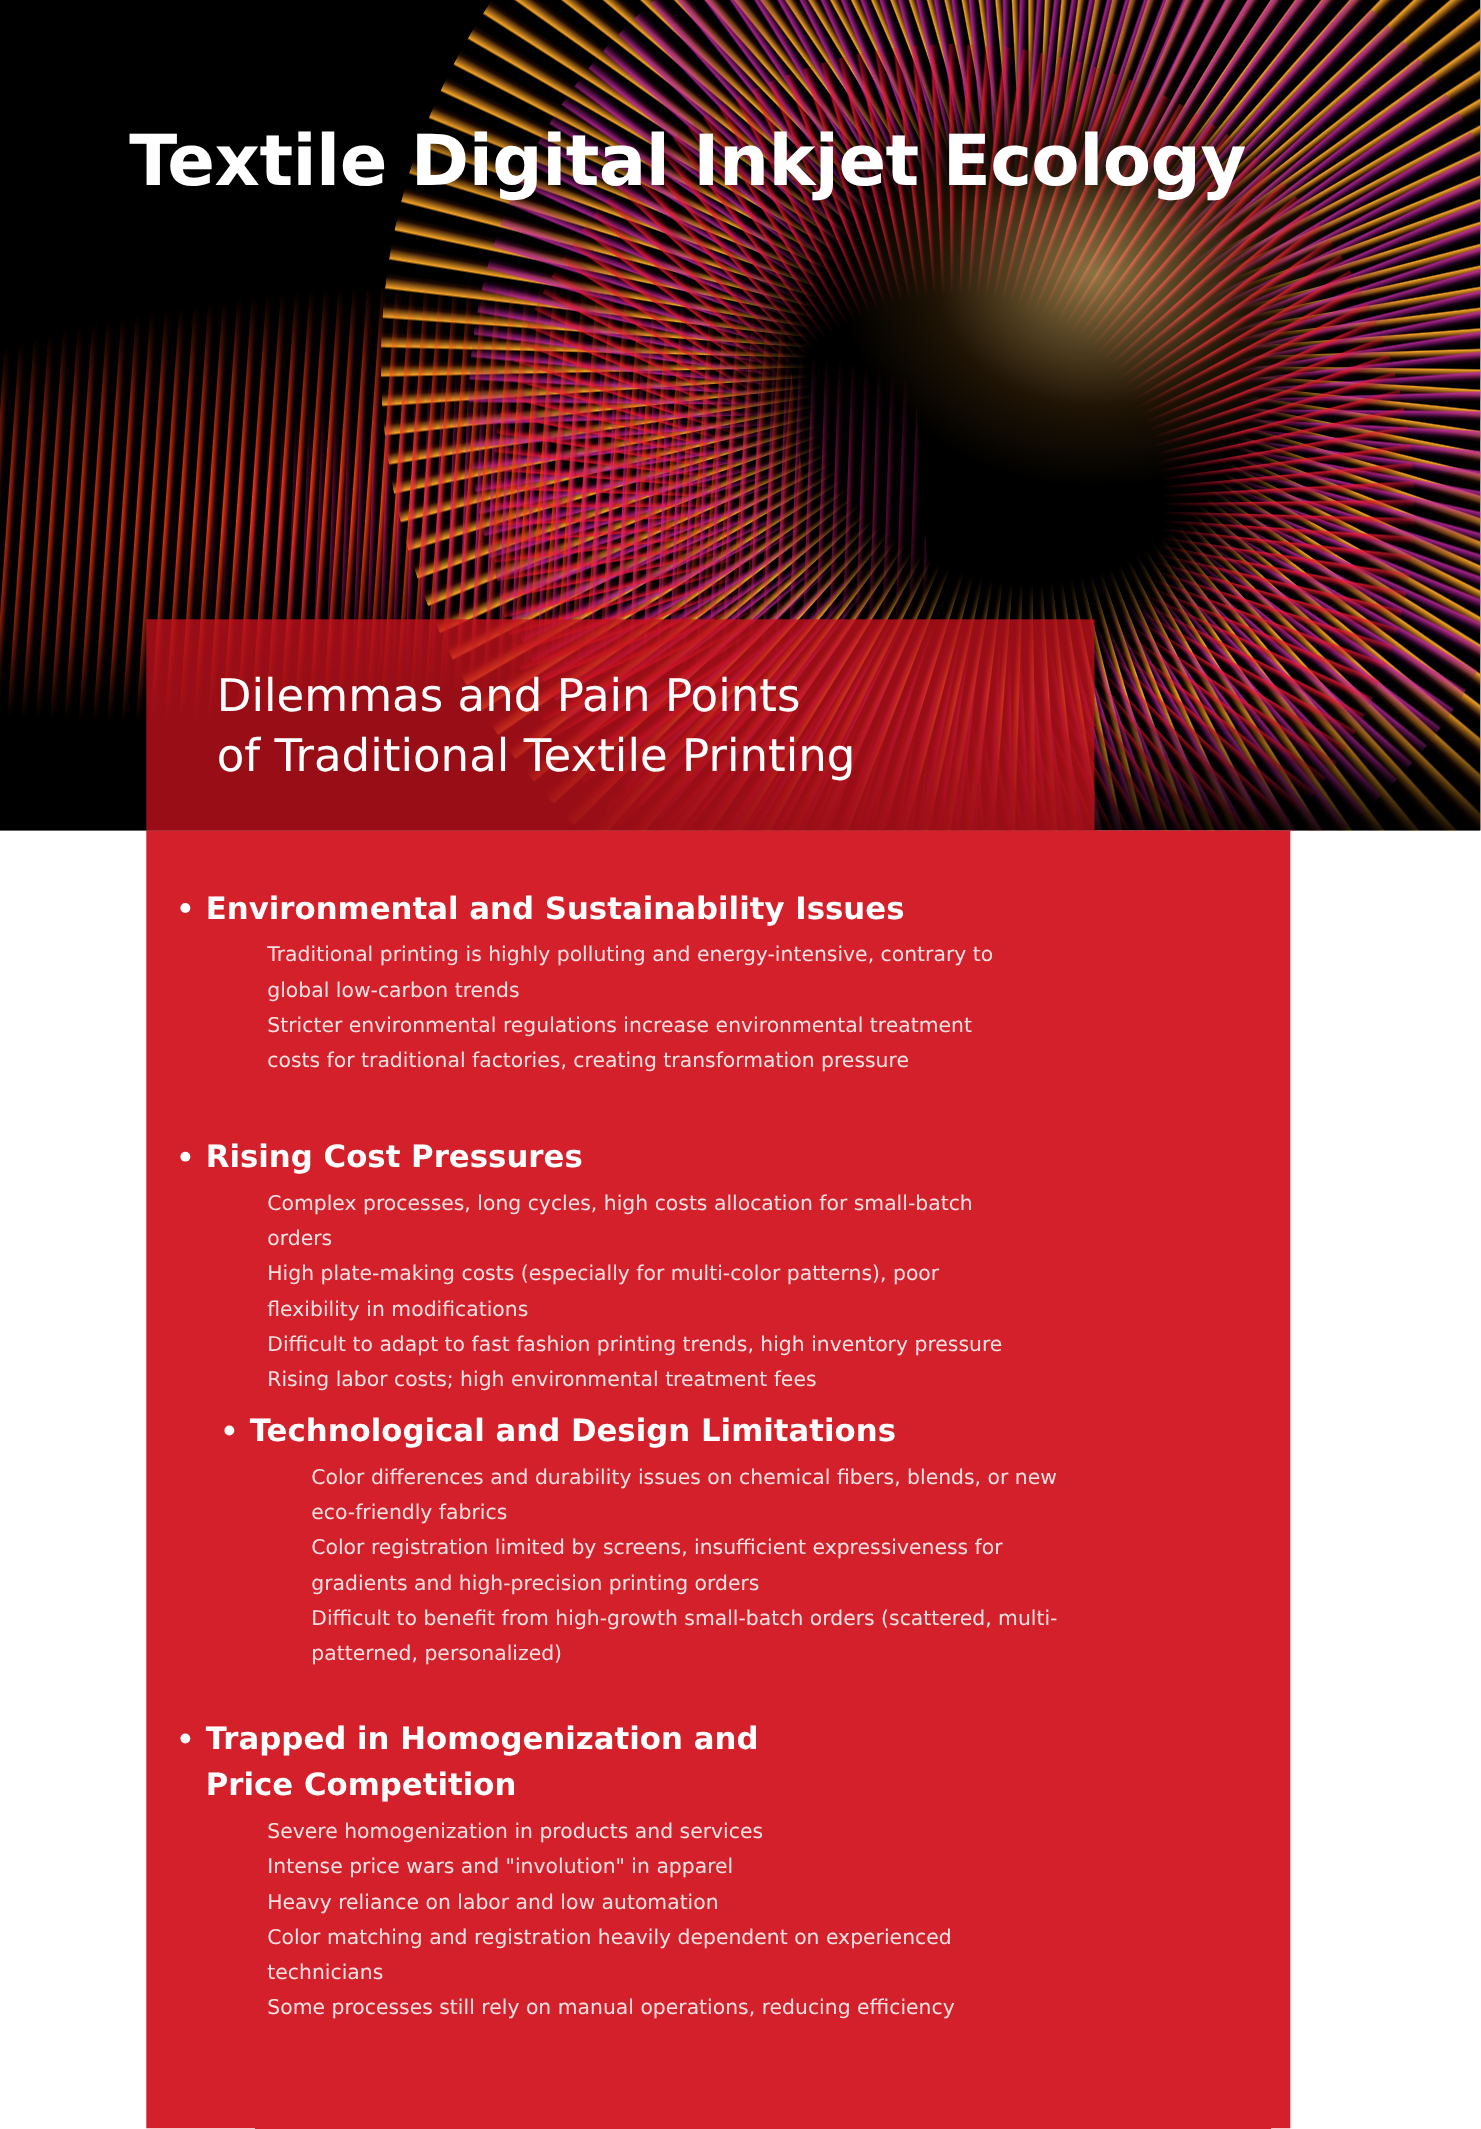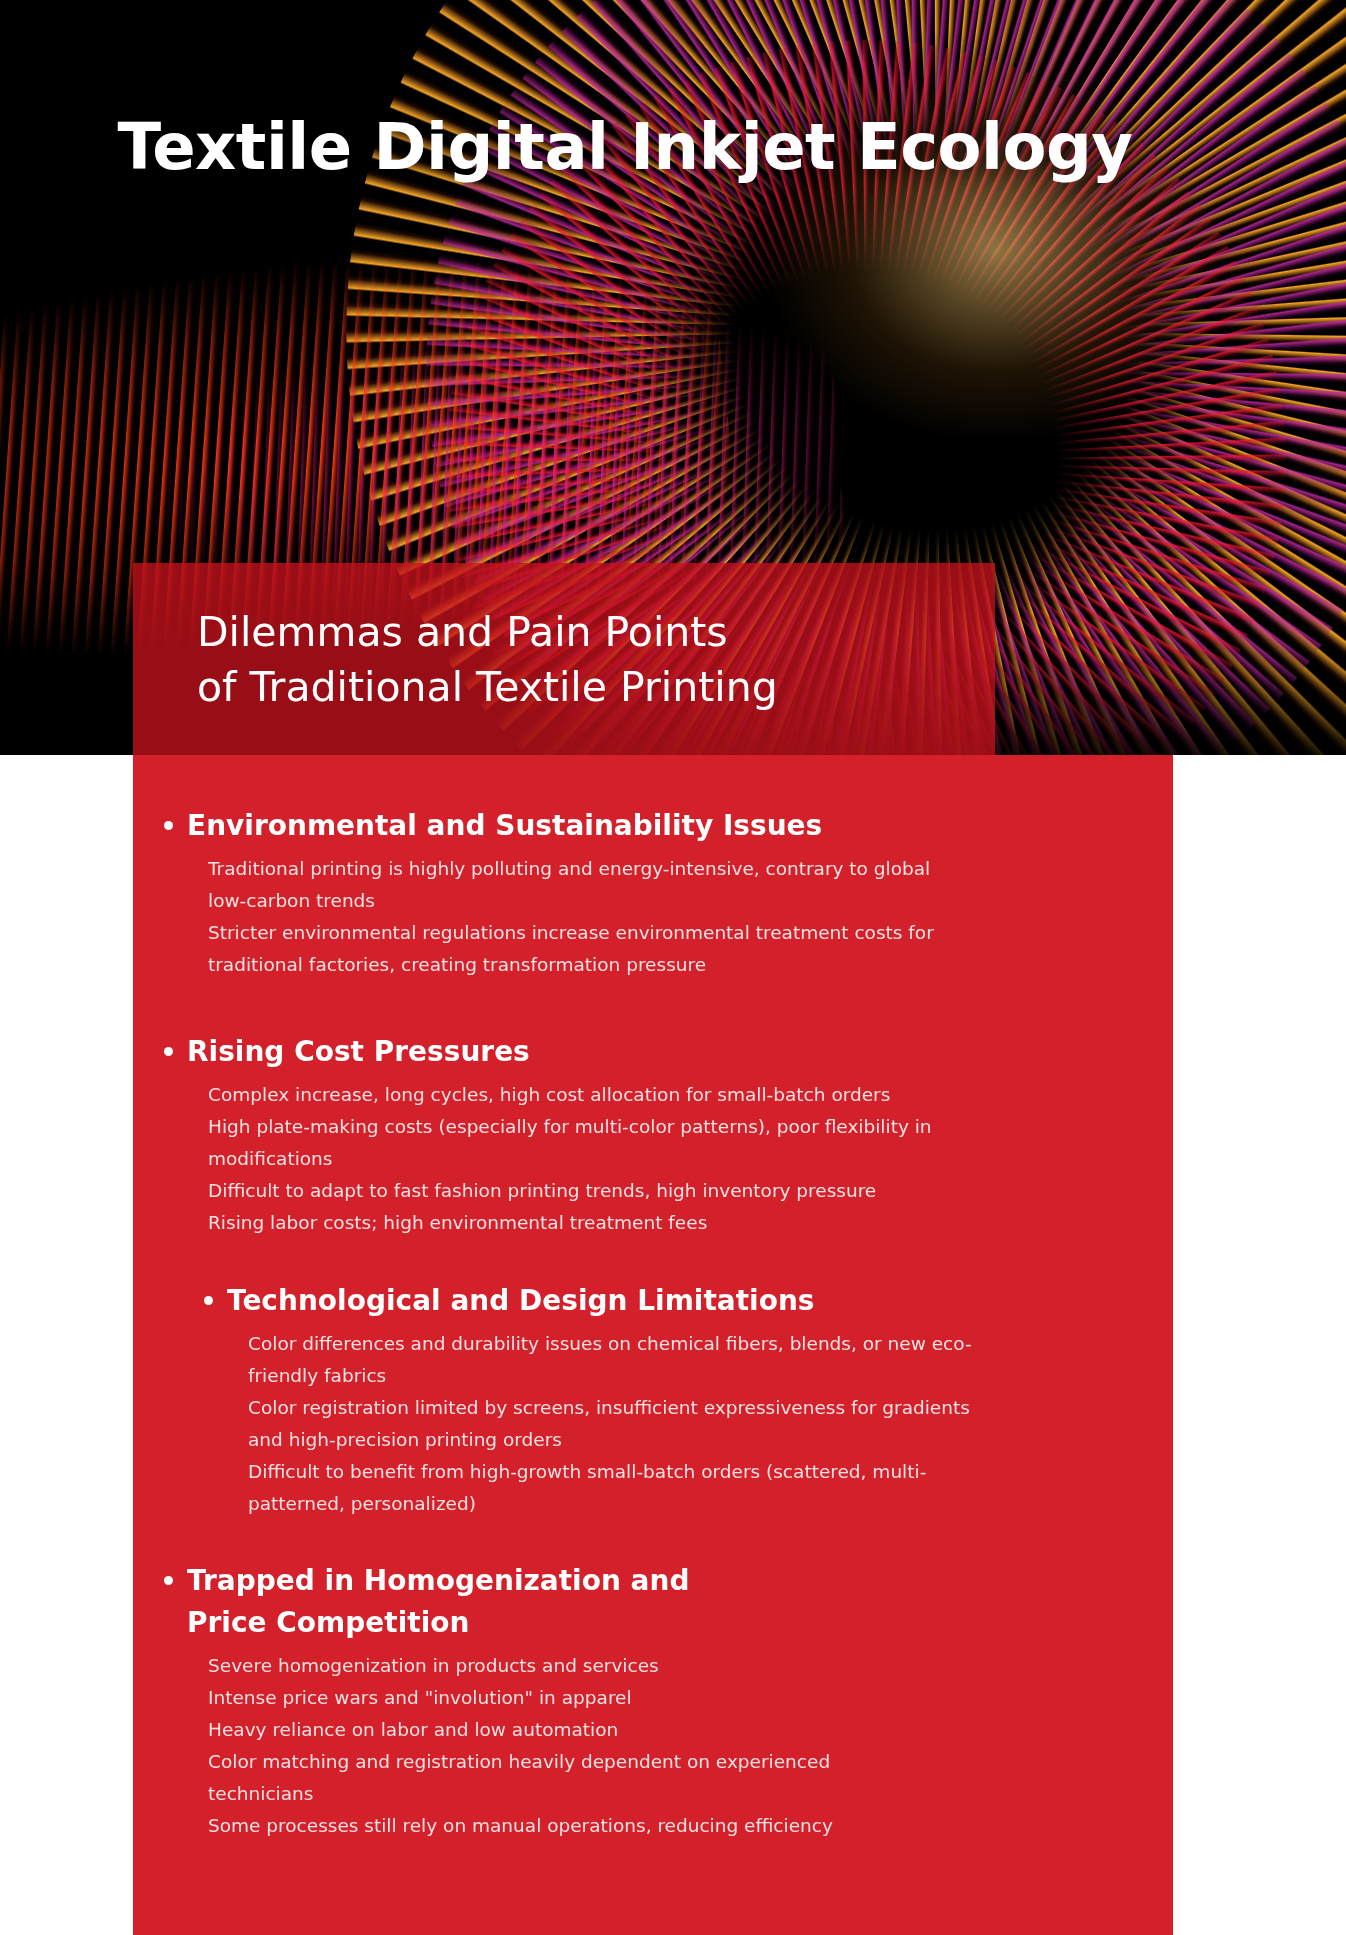--- a/index.html
+++ b/index.html
@@ -200,21 +200,21 @@
   .bullet-dot {
     position: absolute;
     left: 31px;
     top: 16px;
     width: 9px;
     height: 9px;
     border-radius: 50%;
     background: #ffffff;
   }
   .group-lines {
-    padding-left: 75px;
+    padding-left: 110px;
     padding-right: 60px;
   }
   .line {
     color: #f7e2e3;
     font-size: 18.5px;
     line-height: 32px;
   }
 
   .g1 { top: 50px; }
   .g2 { top: 276px; }
@@ -248,21 +248,21 @@
     <div class="group-heading">Environmental and Sustainability Issues<span class="bullet-dot"></span></div>
     <div class="group-lines">
       <div class="line">Traditional printing is highly polluting and energy-intensive, contrary to global low-carbon trends</div>
       <div class="line">Stricter environmental regulations increase environmental treatment costs for traditional factories, creating transformation pressure</div>
     </div>
   </div>
 
   <div class="group g2">
     <div class="group-heading">Rising Cost Pressures<span class="bullet-dot"></span></div>
     <div class="group-lines">
-      <div class="line">Complex increase, long cycles, high cost allocation for small-batch orders</div>
+      <div class="line">Complex processes, long cycles, high costs allocation for small-batch orders</div>
       <div class="line">High plate-making costs (especially for multi-color patterns), poor flexibility in modifications</div>
       <div class="line">Difficult to adapt to fast fashion printing trends, high inventory pressure</div>
       <div class="line">Rising labor costs; high environmental treatment fees</div>
     </div>
   </div>
 
   <div class="group g3">
     <div class="group-heading">Technological and Design Limitations<span class="bullet-dot"></span></div>
     <div class="group-lines">
       <div class="line">Color differences and durability issues on chemical fibers, blends, or new eco-friendly fabrics</div>

